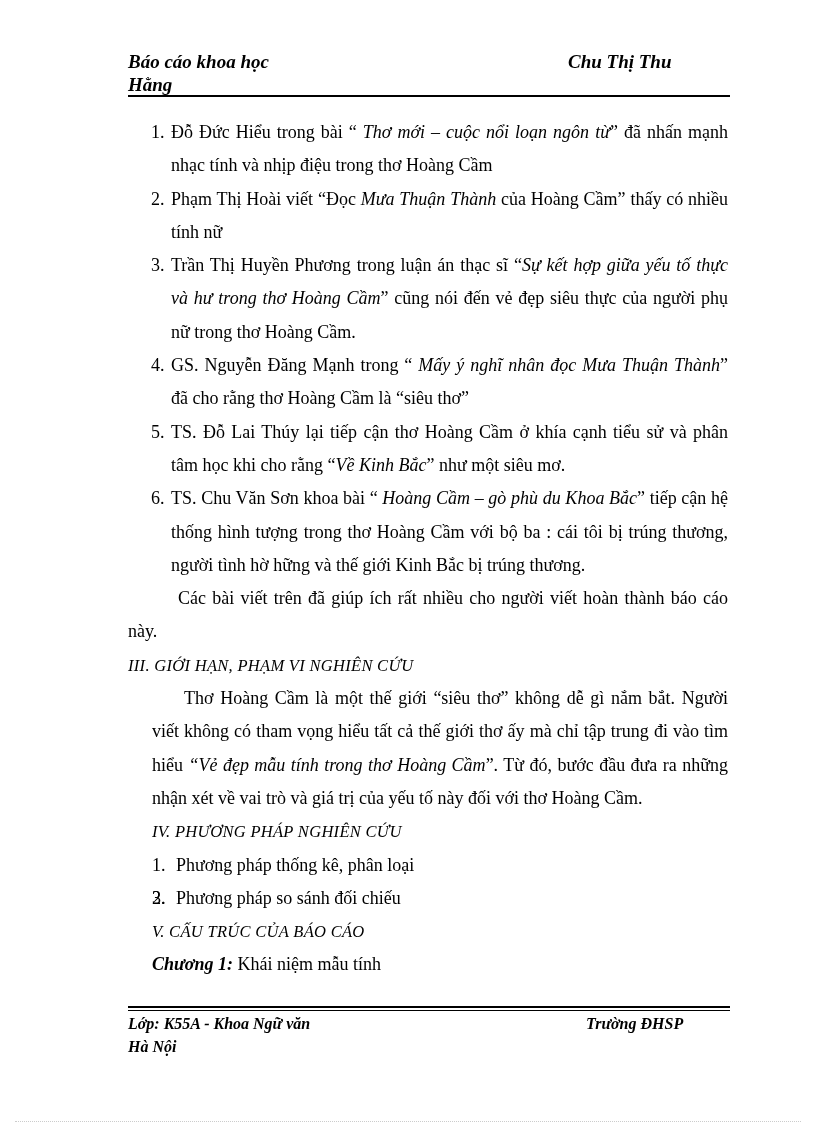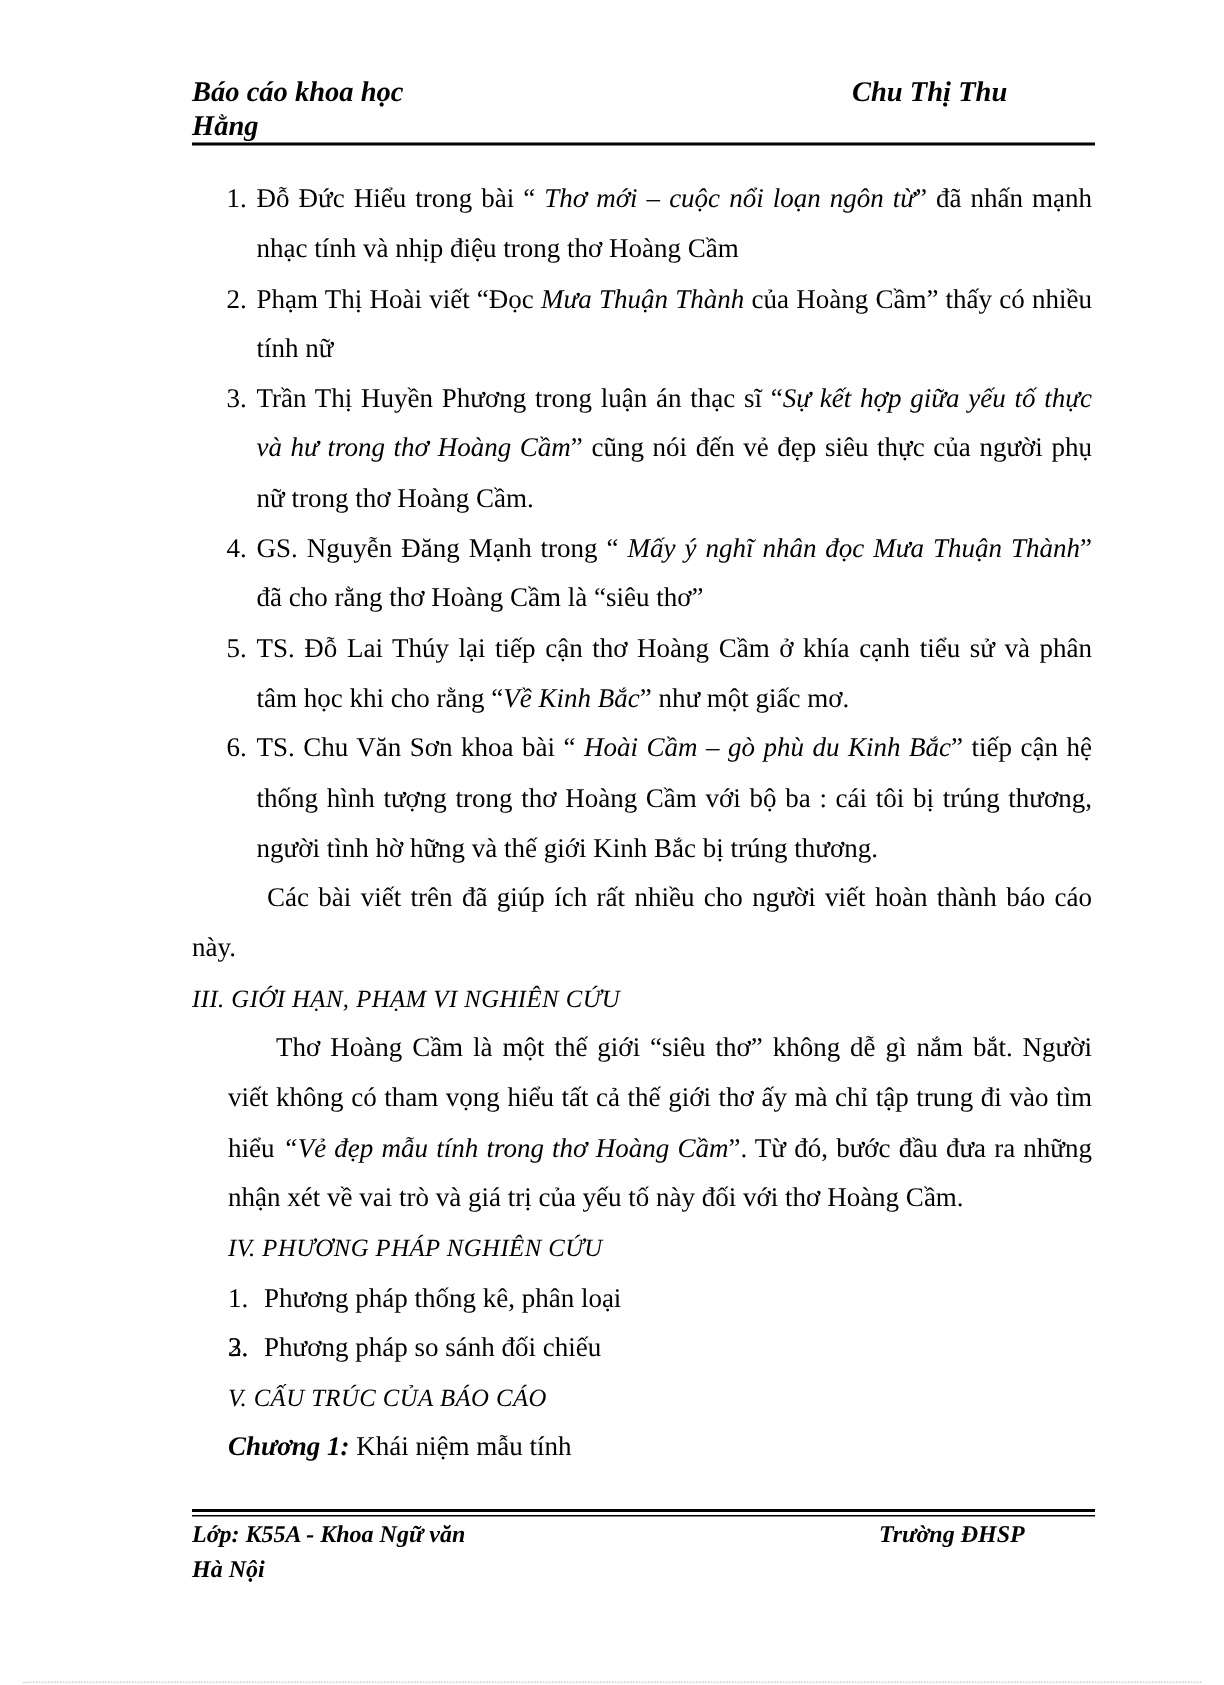--- a/index.html
+++ b/index.html
@@ -72,25 +72,25 @@
       <div class="list-item">
         <span class="num">3.</span>
         <span>Trần Thị Huyền Phương trong luận án thạc sĩ “</span><i>Sự kết hợp giữa yếu tố thực và hư trong thơ Hoàng Cầm</i><span>” cũng nói đến vẻ đẹp siêu thực của người phụ nữ trong thơ Hoàng Cầm.</span>
       </div>
       <div class="list-item">
         <span class="num">4.</span>
         <span>GS. Nguyễn Đăng Mạnh trong “ </span><i>Mấy ý nghĩ nhân đọc Mưa Thuận Thành</i><span>” đã cho rằng thơ Hoàng Cầm là “siêu thơ”</span>
       </div>
       <div class="list-item">
         <span class="num">5.</span>
-        <span>TS. Đỗ Lai Thúy lại tiếp cận thơ Hoàng Cầm ở khía cạnh tiểu sử và phân tâm học khi cho rằng “</span><i>Về Kinh Bắc</i><span>” như một giấc mơ.</span>
+        <span>TS. Đỗ Lai Thúy lại tiếp cận thơ Hoàng Cầm ở khía cạnh tiểu sử và phân tâm học khi cho rằng “</span><i>Về Kinh Bắc</i><span>” như một siêu mơ.</span>
       </div>
       <div class="list-item">
         <span class="num">6.</span>
-        <span>TS. Chu Văn Sơn khoa bài “ </span><i>Hoài Cầm – gò phù du Kinh Bắc</i><span>” tiếp cận hệ thống hình tượng trong thơ Hoàng Cầm với bộ ba : cái tôi bị trúng thương, người tình hờ hững và thế giới Kinh Bắc bị trúng thương.</span>
+        <span>TS. Chu Văn Sơn khoa bài “ </span><i>Hoàng Cầm – gò phù du Khoa Bắc</i><span>” tiếp cận hệ thống hình tượng trong thơ Hoàng Cầm với bộ ba : cái tôi bị trúng thương, người tình hờ hững và thế giới Kinh Bắc bị trúng thương.</span>
       </div>
     </div>
 
     <div class="para-indent">Các bài viết trên đã giúp ích rất nhiều cho người viết hoàn thành báo cáo này.</div>
 
     <div class="heading">III. GIỚI HẠN,  PHẠM VI NGHIÊN CỨU</div>
     <div class="para-indent" style="padding-left:24px; text-indent:32px;"><span>Thơ Hoàng Cầm là một thế giới “siêu thơ” không dễ gì nắm bắt. Người viết không có tham vọng hiểu tất cả thế giới thơ ấy mà chỉ tập trung đi vào tìm hiểu  </span><i>“Vẻ đẹp mẫu tính trong thơ Hoàng Cầm</i><span>”. Từ đó, bước đầu đưa ra những nhận xét về vai trò và giá trị của yếu tố này đối với thơ Hoàng Cầm.</span></div>
 
     <div class="heading h4">IV. PHƯƠNG PHÁP NGHIÊN CỨU</div>
     <div class="plain-list">

